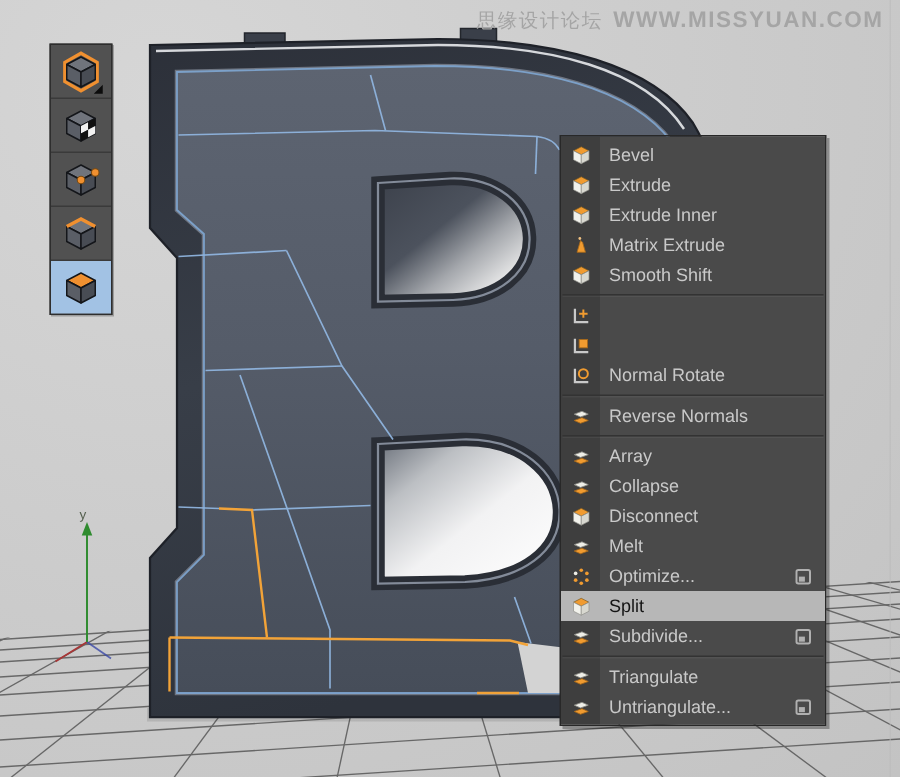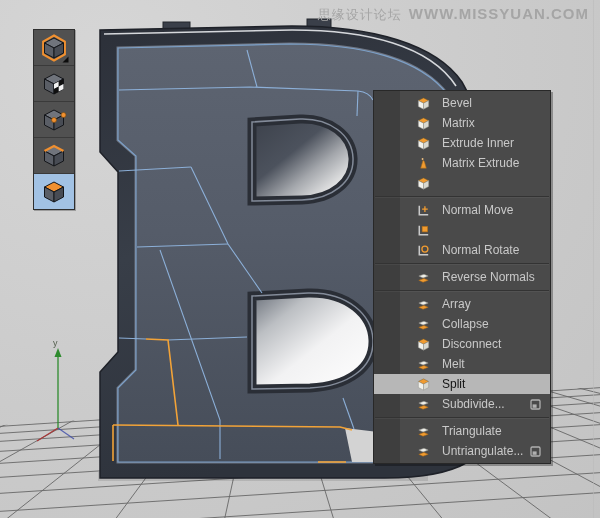--- a/index.html
+++ b/index.html
@@ -18,21 +18,21 @@
     border:1px solid #2e2e2e;box-shadow:1px 1px 0 rgba(0,0,0,.25);box-sizing:border-box;}
   .tb-cell{width:40px;height:35px;display:flex;align-items:center;justify-content:center;
     border-bottom:1px solid #3a3a3a;background:#515151;}
   .tb-cell:last-child{border-bottom:none;}
   .tb-cell.sel{background:#a2c2e4;}
   
   #menu{position:absolute;left:373px;top:90px;width:178px;z-index:4;box-sizing:border-box;
     border:1px solid #282828;box-shadow:2px 2px 0 rgba(0,0,0,.3);
     background:linear-gradient(90deg,#3e3e3e 0px,#3e3e3e 26px,#4a4a4a 26px);
     padding:2px 0;}
-  .mi{height:20px;line-height:20px;display:flex;align-items:center;cursor:default;padding-left:36px;}
+  .mi{height:20px;line-height:20px;display:flex;align-items:center;cursor:default;}
   .mi .mi-ic{width:26px;display:flex;justify-content:center;align-items:center;flex:0 0 26px;}
   .mi .mi-lb{color:#c9c9c9;font-size:12px;padding-left:6px;flex:1 1 auto;white-space:nowrap;}
   .mi .mi-dlg{flex:0 0 auto;margin-right:9px;display:flex;align-items:center;}
   .mi.hl{background:#b7b7b7;}
   .mi.hl .mi-lb{color:#141414;}
   .msep{height:7px;position:relative;}
   .msep::after{content:"";position:absolute;left:1px;right:1px;top:3px;height:1px;background:#333;
     box-shadow:0 1px 0 rgba(255,255,255,.05);}
 </style>
 </head>
@@ -278,21 +278,21 @@
           </svg>
         </span>
         <span class="mi-lb">Bevel</span>
       </div>
     <div class="mi">
         <span class="mi-ic">
           <svg width="15" height="15" viewBox="0 0 16 16">
             <use href="#mi-cube"></use>
           </svg>
         </span>
-        <span class="mi-lb">Matrix</span>
+        <span class="mi-lb">Extrude</span>
       </div>
     <div class="mi">
         <span class="mi-ic">
           <svg width="15" height="15" viewBox="0 0 16 16">
             <use href="#mi-cube"></use>
           </svg>
         </span>
         <span class="mi-lb">Extrude Inner</span>
       </div>
     <div class="mi">
@@ -302,29 +302,29 @@
           </svg>
         </span>
         <span class="mi-lb">Matrix Extrude</span>
       </div>
     <div class="mi">
         <span class="mi-ic">
           <svg width="15" height="15" viewBox="0 0 16 16">
             <use href="#mi-cube"></use>
           </svg>
         </span>
+        <span class="mi-lb">Smooth Shift</span>
       </div>
     <div class="msep"></div>
     <div class="mi">
         <span class="mi-ic">
           <svg width="15" height="15" viewBox="0 0 16 16">
             <use href="#mi-bkplus"></use>
           </svg>
         </span>
-        <span class="mi-lb">Normal Move</span>
       </div>
     <div class="mi">
         <span class="mi-ic">
           <svg width="15" height="15" viewBox="0 0 16 16">
             <use href="#mi-bksq"></use>
           </svg>
         </span>
       </div>
     <div class="mi">
         <span class="mi-ic">
@@ -368,20 +368,33 @@
         </span>
         <span class="mi-lb">Disconnect</span>
       </div>
     <div class="mi">
         <span class="mi-ic">
           <svg width="15" height="15" viewBox="0 0 16 16">
             <use href="#mi-quads"></use>
           </svg>
         </span>
         <span class="mi-lb">Melt</span>
+      </div>
+    <div class="mi">
+        <span class="mi-ic">
+          <svg width="15" height="15" viewBox="0 0 16 16">
+            <use href="#mi-dots"></use>
+          </svg>
+        </span>
+        <span class="mi-lb">Optimize...</span>
+        <span class="mi-dlg">
+          <svg width="11" height="11" viewBox="0 0 11 11">
+            <use href="#mi-dlg"></use>
+          </svg>
+        </span>
       </div>
     <div class="mi hl">
         <span class="mi-ic">
           <svg width="15" height="15" viewBox="0 0 16 16">
             <use href="#mi-cube"></use>
           </svg>
         </span>
         <span class="mi-lb">Split</span>
       </div>
     <div class="mi">

